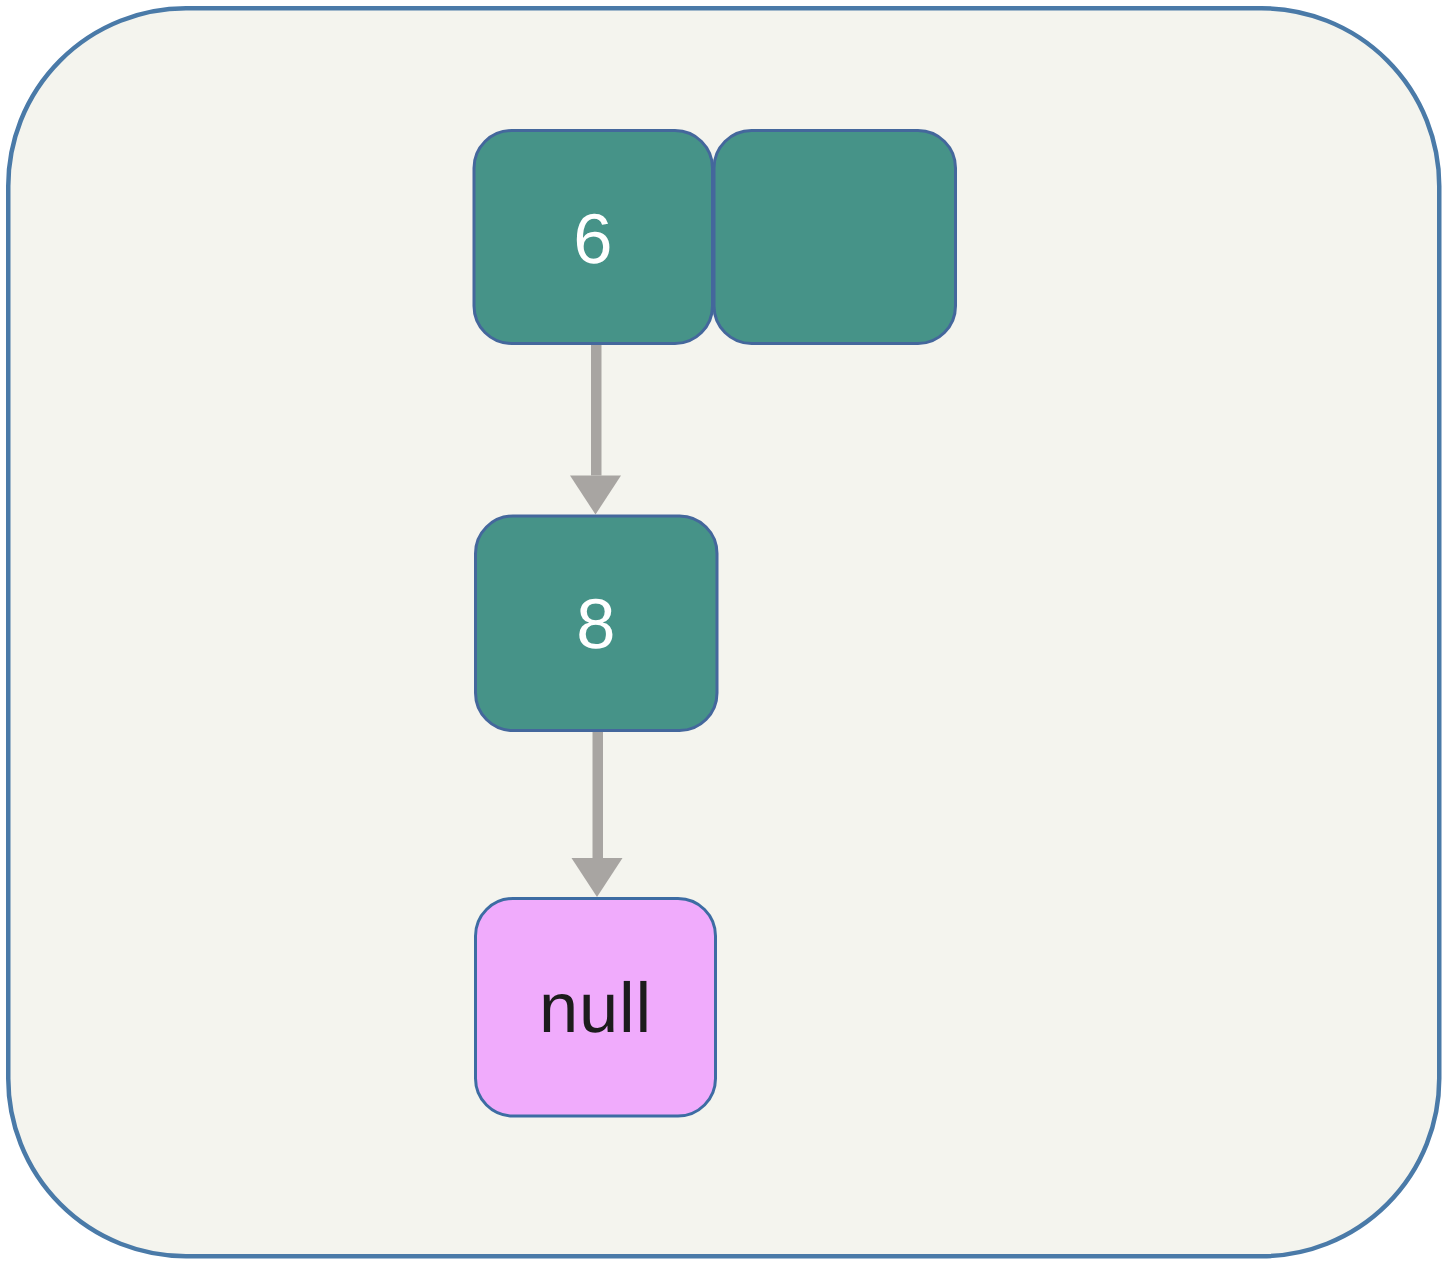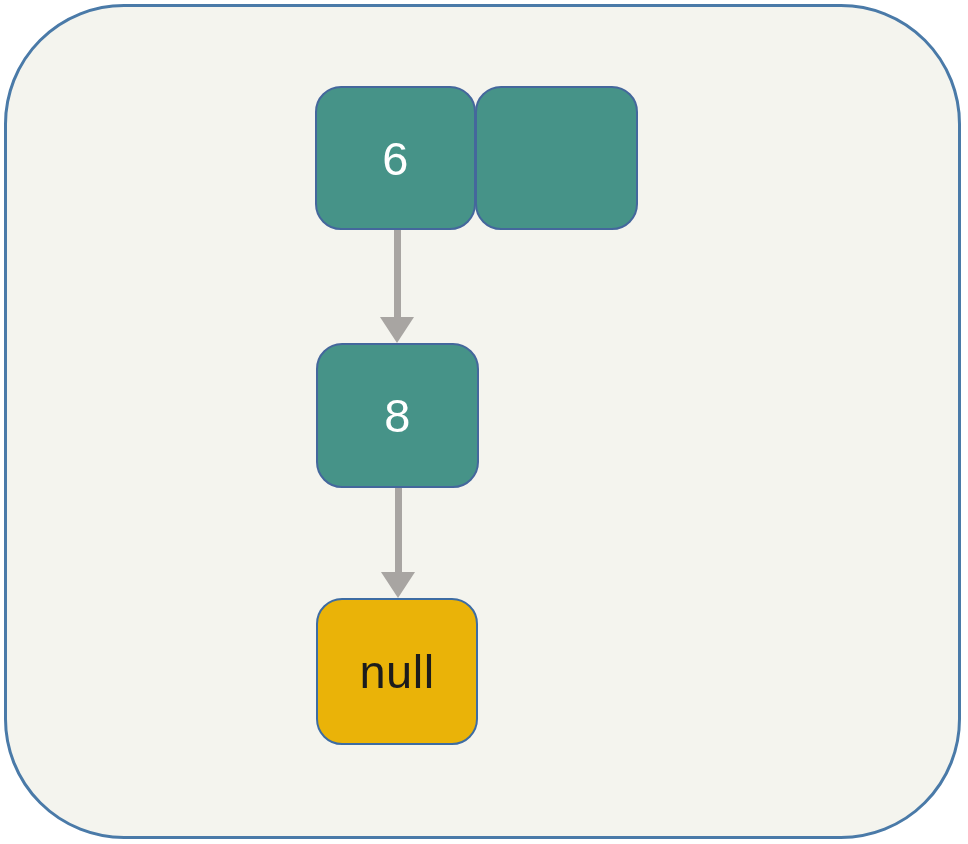--- a/index.html
+++ b/index.html
@@ -33,21 +33,21 @@
     display: flex;
     align-items: center;
     justify-content: center;
   }
   .node-teal {
     background: #469388;
     border: 2px solid #44679c;
     color: #ffffff;
   }
   .node-null {
-    background: #eab308;
+    background: #f0abfc;
     border: 2px solid #3d6ca3;
     color: #1c1c1c;
   }
   .node-label {
     font-size: 47px;
     font-weight: 400;
     line-height: 1;
     letter-spacing: 0.5px;
     user-select: none;
   }

